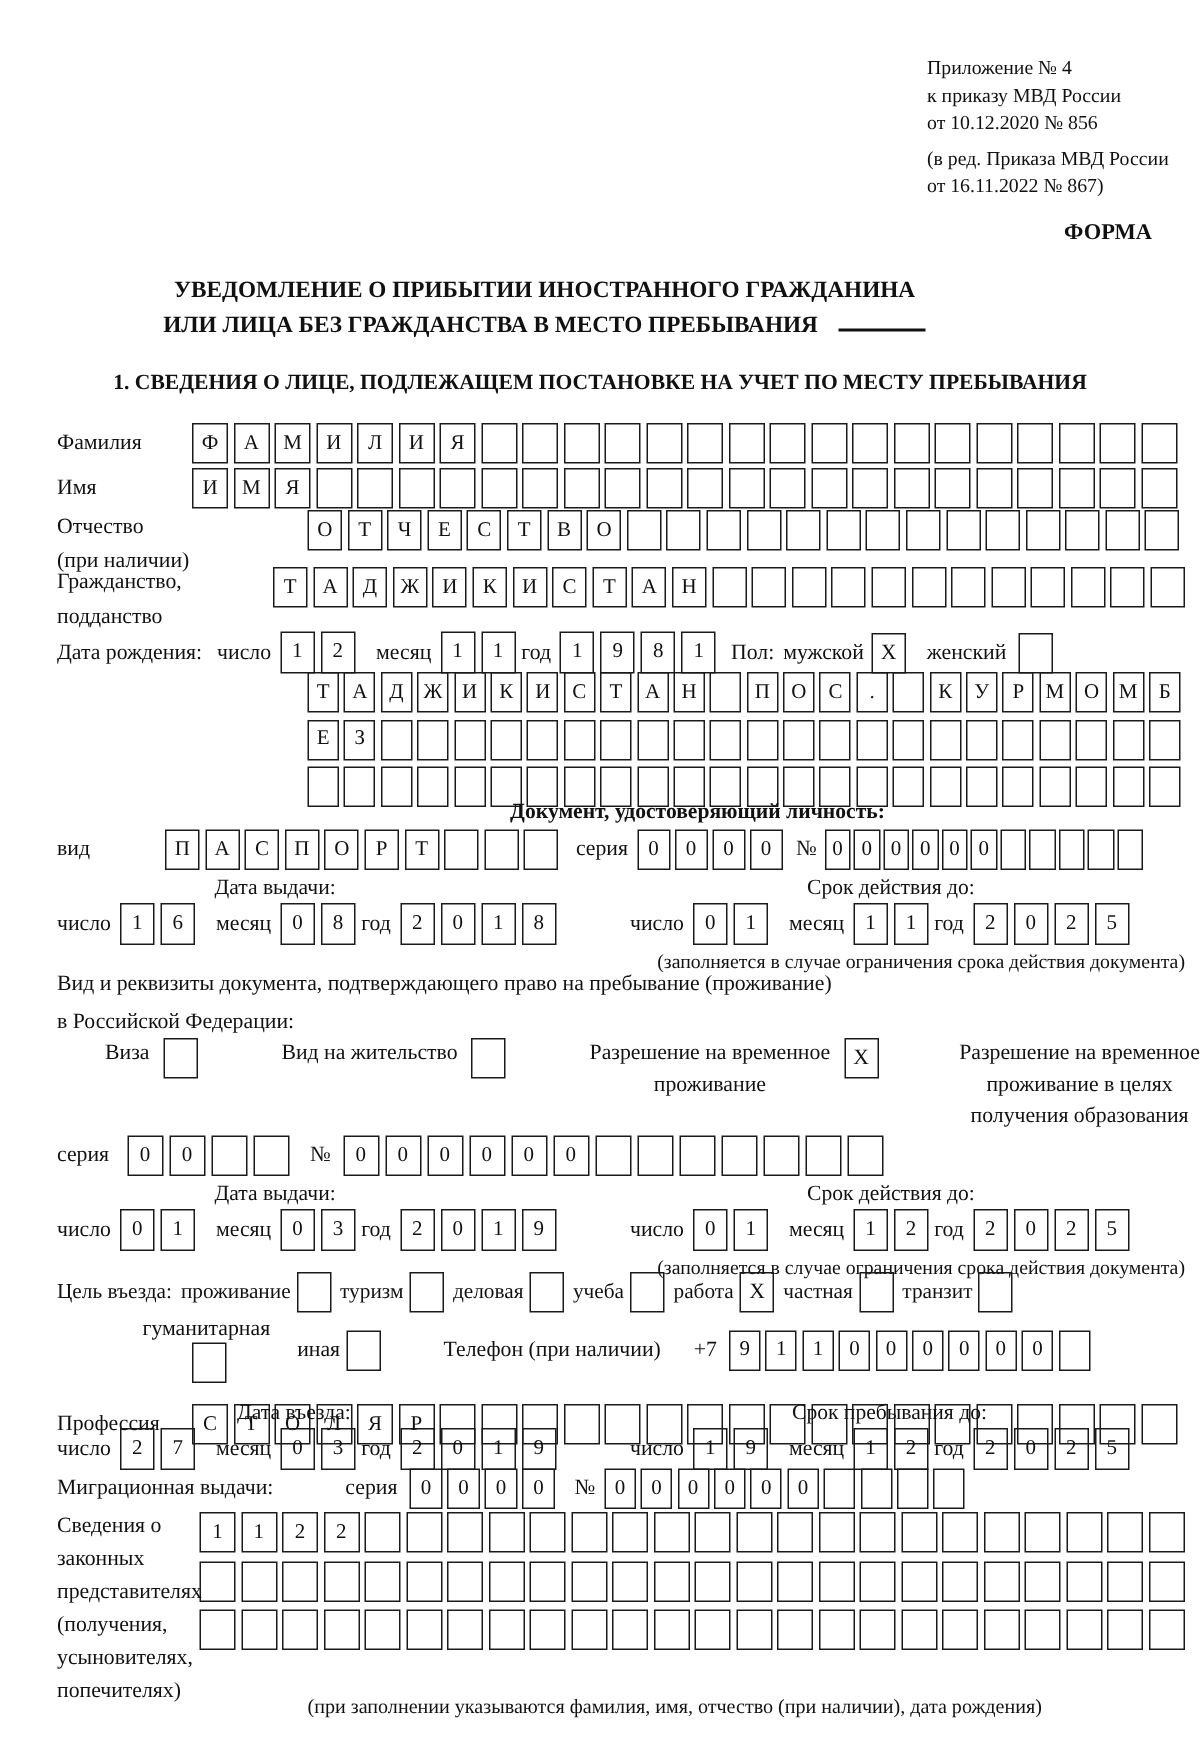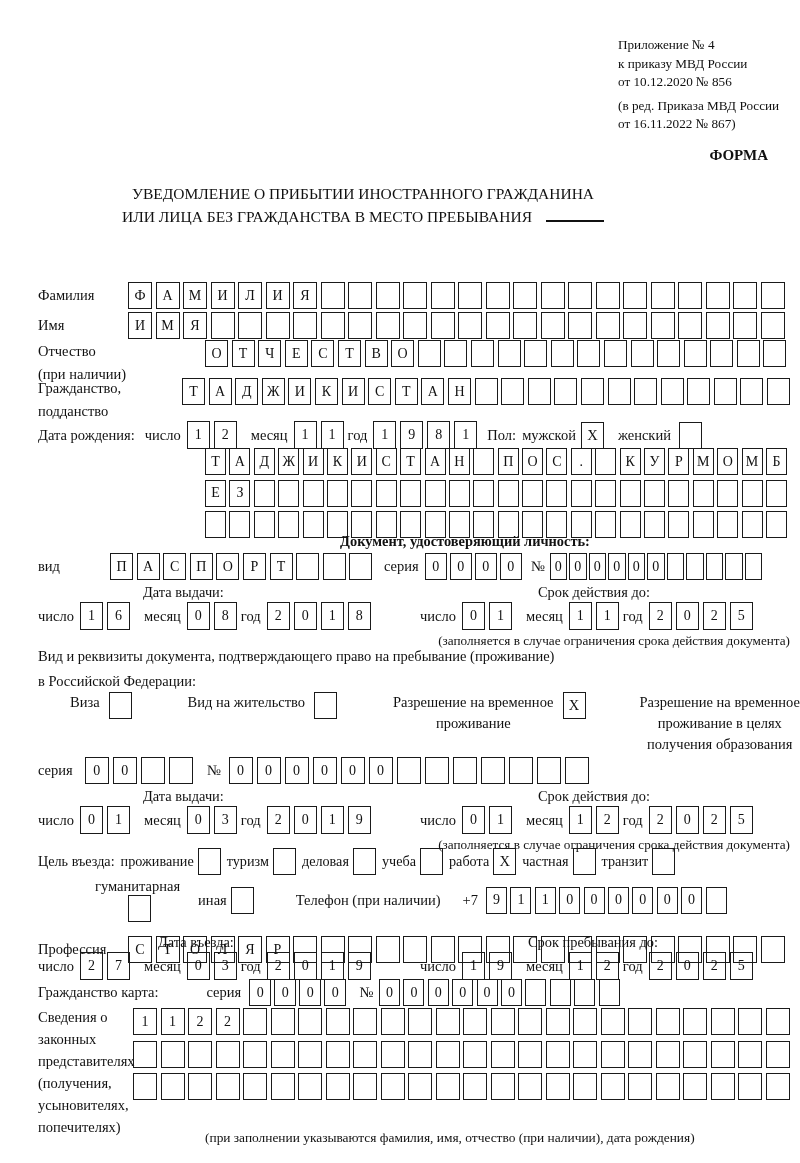--- a/index.html
+++ b/index.html
@@ -12,21 +12,21 @@
   }
   .page { position:relative; width:800px; height:1163px; }
   .abs { position:absolute; }
   .nowrap { white-space:nowrap; }
   .b { font-weight:bold; }
   .center { text-align:center; }
 
   .annex { font-size:13.2px; line-height:18.5px; }
   .annex .gap { height:5px; }
   .forma { font-weight:bold; font-size:15px; }
-  .title { font-weight:normal; font-size:15.5px; line-height:23px; text-align:center; width:726px; }
+  .title { font-weight:bold; font-size:15.5px; line-height:23px; text-align:center; width:726px; }
   .blankline { display:inline-block; width:58px; border-bottom:2px solid #111; height:13px; margin-left:14px; }
   .sect { font-weight:bold; font-size:14.4px; text-align:center; width:800px; }
 
   .frow { display:flex; align-items:flex-start; white-space:nowrap; }
   .lbl { line-height:27px; flex:none; }
   .lbl2 { line-height:21px; flex:none; }
 
   .cells { display:flex; flex:none; }
   .cell {
     flex:none; width:24px; height:27px;
@@ -81,20 +81,21 @@
 
   <div class="abs forma" style="right:32px; top:147px;">ФОРМА</div>
 
   <div class="abs title" style="left:0; top:182px;">
     <div>УВЕДОМЛЕНИЕ О ПРИБЫТИИ ИНОСТРАННОГО ГРАЖДАНИНА</div>
     <div>
       <span>ИЛИ ЛИЦА БЕЗ ГРАЖДАНСТВА В МЕСТО ПРЕБЫВАНИЯ</span><span class="blankline"></span>
     </div>
   </div>
 
+  <div class="abs sect" style="left:0; top:247px;">1. СВЕДЕНИЯ О ЛИЦЕ, ПОДЛЕЖАЩЕМ ПОСТАНОВКЕ НА УЧЕТ ПО МЕСТУ ПРЕБЫВАНИЯ</div>
 
   <div class="abs frow" style="left:38px; top:282px;">
     <span class="lbl" style="width:90px;">Фамилия</span>
     <span class="cells cells-a">
         <span class="cell">Ф</span>
         <span class="cell">А</span>
         <span class="cell">М</span>
         <span class="cell">И</span>
         <span class="cell">Л</span>
         <span class="cell">И</span>
@@ -629,21 +630,21 @@
       <span class="cells dcells">
           <span class="cell">2</span>
           <span class="cell">0</span>
           <span class="cell">2</span>
           <span class="cell">5</span>
         </span>
     </div>
   </div>
 
   <div class="abs frow" style="left:38px; top:979px; align-items:center;">
-    <span class="lbl">Гражданство карта:</span>
+    <span class="lbl">Миграционная выдачи:</span>
     <span class="lbl" style="margin-left:48px; margin-right:8px;">серия</span>
     <span class="cells cells-s4">
         <span class="cell">0</span>
         <span class="cell">0</span>
         <span class="cell">0</span>
         <span class="cell">0</span>
       </span>
     <span class="lbl" style="margin-left:10px; margin-right:6px;">№</span>
     <span class="cells cells-sm">
         <span class="cell">0</span>

